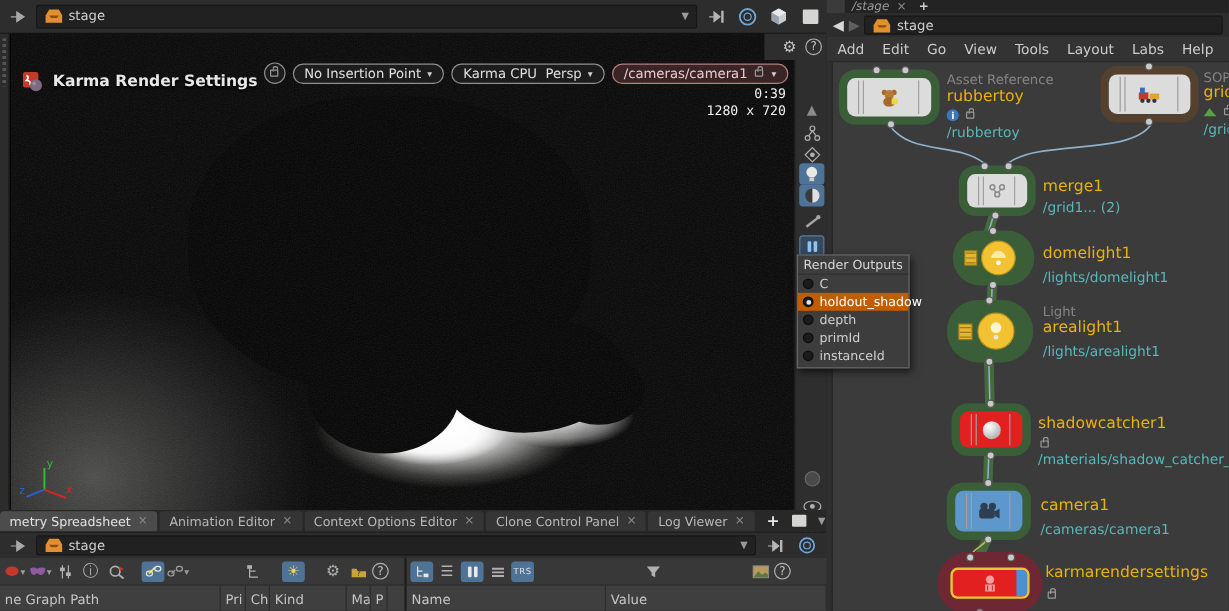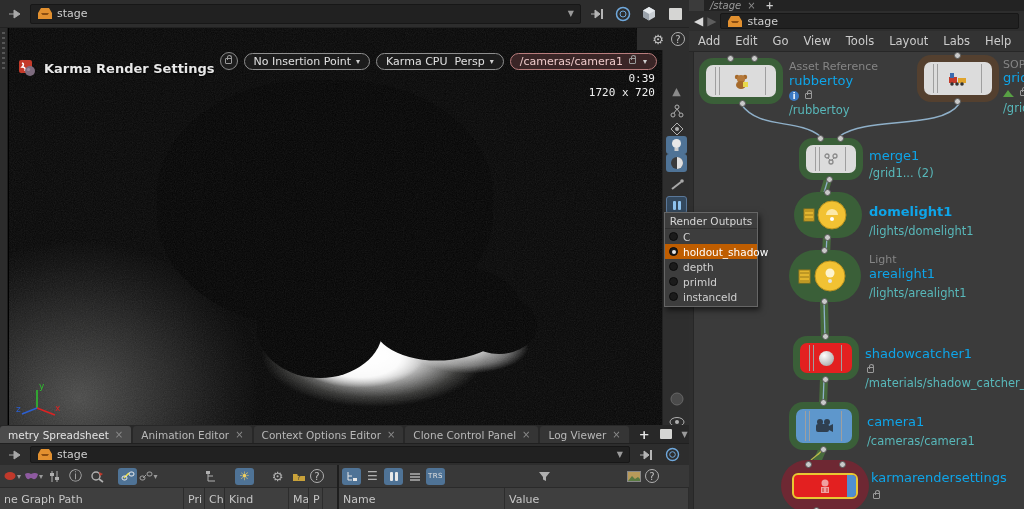--- a/index.html
+++ b/index.html
@@ -143,21 +143,21 @@
   .node-body.red { background:#e32020; }
   .node-body.blue { background:#5e97cc; }
   .bulb-blob { position:absolute; border-radius:26px; background:#3a5f38; display:flex; align-items:center; justify-content:center; }
   .karma-blob { position:absolute; border-radius:26px; background:#6e2833; display:flex; align-items:center; justify-content:center; }
   .karma-body { width:66px; height:26px; border:2px solid #e8c832; border-radius:6px; background:#e32020;
                 position:relative; display:flex; align-items:center; justify-content:center; overflow:hidden; }
   .karma-body .bluecap { position:absolute; right:0; top:0; bottom:0; width:9px; background:#4f8fd0; }
   .dot { position:absolute; width:7px; height:7px; border-radius:50%; background:#c9c9c9; border:1px solid #555; }
   .nlabel { position:absolute; white-space:nowrap; }
   .ntype { color:#858585; font-size:11px; }
-  .nname { color:#0ea5e9; font-size:13px; }
+  .nname { color:#eab308; font-size:13px; }
   .npath { color:#58b8ba; font-size:11.5px; }
   .badge-row { display:flex; align-items:center; gap:4px; }
   .info-badge { width:10px; height:10px; border-radius:50%; background:#3b78c2; color:#fff; font-size:8px;
                 display:flex; align-items:center; justify-content:center; font-weight:bold; }
   .sphere { width:15px; height:15px; border-radius:50%;
             background:radial-gradient(circle at 35% 30%, #ffffff, #c2c2c2 60%, #8e8e8e); }
 </style>
 </head>
 <body>
 
@@ -246,21 +246,21 @@
           <span class="pill">
             <span>Karma CPU  Persp</span><span class="dd">▾</span>
           </span>
           <span class="pill camera">
             <span>/cameras/camera1</span><span class="lockglyph"></span><span class="dd">▾</span>
           </span>
         </div>
 
         <div class="vp-stats">
           <div>0:39</div>
-          <div>1720 x 720</div>
+          <div>1280 x 720</div>
         </div>
 
         <svg class="axis-gizmo" width="48" height="44">
           <path d="M22 30 V12" stroke="#2fbf2f" stroke-width="1.6"></path>
           <path d="M22 30 L40 37" stroke="#d22" stroke-width="1.6"></path>
           <path d="M22 30 L7 36" stroke="#2b5fd2" stroke-width="1.6"></path>
           <text x="24" y="11" fill="#2fbf2f" font-size="9">y</text>
           <text x="40" y="33" fill="#d22" font-size="9">x</text>
           <text x="1" y="34" fill="#2b5fd2" font-size="9">z</text>
         </svg>
@@ -655,21 +655,21 @@
         <svg width="52" height="32">
           <rect x="2" y="10" width="10" height="12" fill="#e3b62f" stroke="#9a7a1a"></rect>
           <path d="M3 12 h8 M3 16 h8 M3 20 h8" stroke="#9a7a1a"></path>
           <circle cx="30" cy="16" r="14" fill="#f2c233" stroke="#b8901e"></circle>
           <path d="M24 16 a6 6 0 0 1 12 0" fill="#fce9a8"></path>
           <circle cx="30" cy="20" r="2" fill="#fff"></circle>
         </svg>
         <span class="dot" style="left:30px; top:-3px;"></span>
         <span class="dot" style="left:30px; bottom:-3px;"></span>
       </div>
-      <div class="nlabel nname" style="left:180px; top:152px;font-weight:bold;">domelight1</div>
+      <div class="nlabel nname" style="left:180px; top:152px;">domelight1</div>
       <div class="nlabel npath" style="left:180px; top:172px;">/lights/domelight1</div>
 
       <div class="nlabel ntype" style="left:180px; top:201px;">Light</div>
       <div class="bulb-blob" style="left:100px; top:198px; width:72px; height:52px;">
         <svg width="56" height="36">
           <rect x="2" y="12" width="11" height="13" fill="#e3b62f" stroke="#9a7a1a"></rect>
           <path d="M3 15 h9 M3 19 h9 M3 23 h9" stroke="#9a7a1a"></path>
           <circle cx="33" cy="18" r="15" fill="#f2c233" stroke="#b8901e"></circle>
           <circle cx="33" cy="15" r="4.5" fill="#fdf4cf"></circle>
           <circle cx="33" cy="23" r="2" fill="#e6e6e6"></circle>

